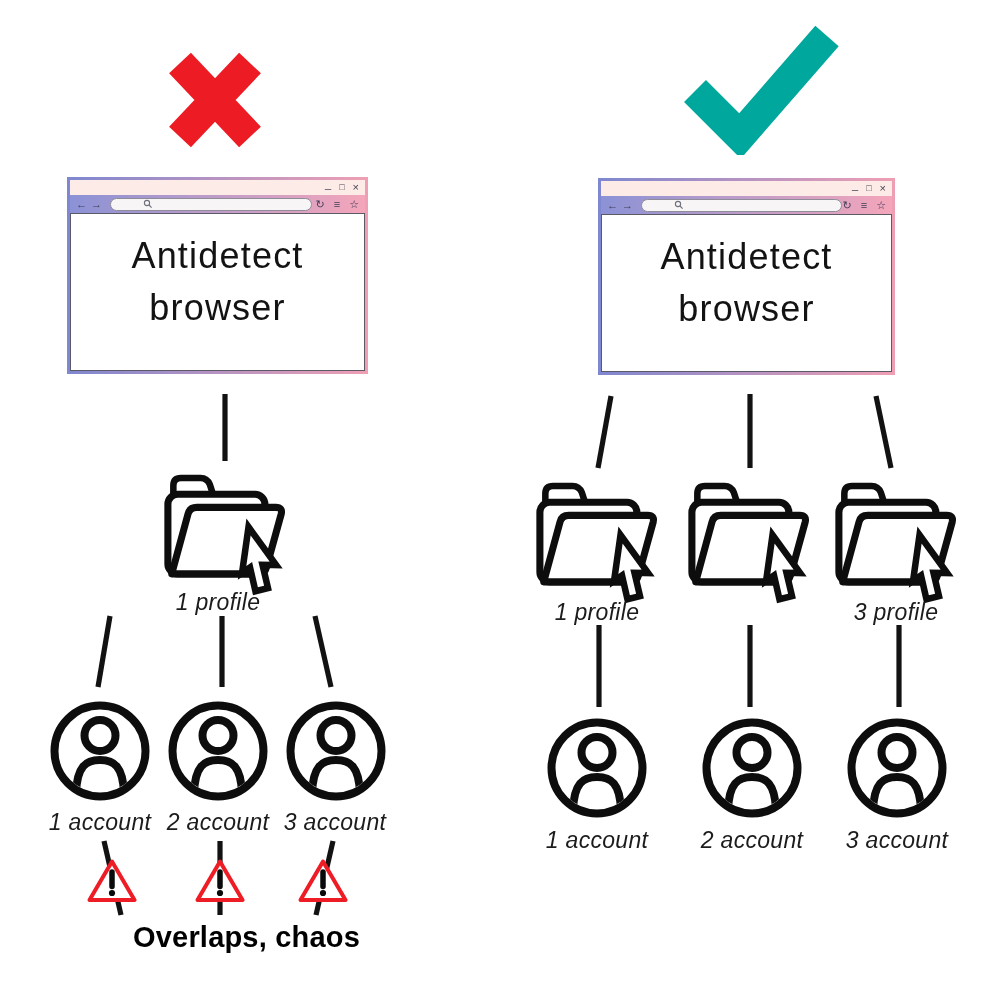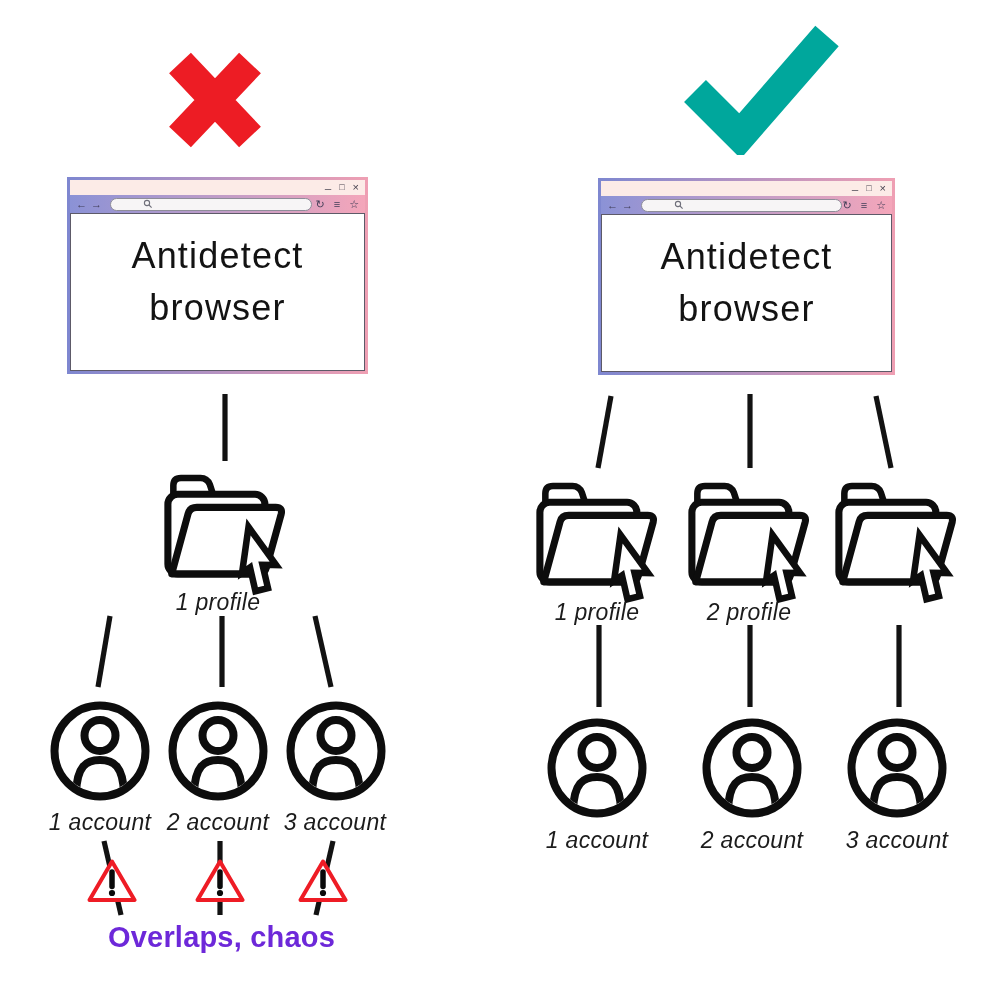--- a/index.html
+++ b/index.html
@@ -44,22 +44,22 @@
     padding-bottom:20px;
     font-size:36px;letter-spacing:1.2px;color:#131313;line-height:52px;
   }
 
   
   .label{
     position:absolute;width:150px;text-align:center;
     font-size:23px;letter-spacing:.3px;color:#1c1c1c;white-space:nowrap;font-style:italic;
   }
   .caption{
-    position:absolute;left:49px;top:921px;width:345px;text-align:center;
-    font-size:29px;font-weight:bold;letter-spacing:.2px;color:#6d28d9;white-space:nowrap;
+    position:absolute;left:74px;top:921px;width:345px;text-align:center;
+    font-size:29px;font-weight:bold;letter-spacing:.2px;color:#000000;white-space:nowrap;
   }
 </style>
 </head>
 <body>
 
 <div class="canvas">
 
   <svg width="0" height="0" style="position:absolute">
     <defs>
       <symbol id="sym-folder" viewBox="0 0 134 134" overflow="visible">
@@ -209,21 +209,21 @@
       <use href="#sym-folder"></use>
     </svg>
   <svg class="abs icon" style="left:681px;top:474px" width="146" height="146" viewBox="0 0 134 134" overflow="visible">
       <use href="#sym-folder"></use>
     </svg>
   <svg class="abs icon" style="left:828px;top:474px" width="146" height="146" viewBox="0 0 134 134" overflow="visible">
       <use href="#sym-folder"></use>
     </svg>
 
   <div class="label" style="left:522px;top:599px">1 profile</div>
-  <div class="label" style="left:674px;top:599px">2 profile</div>
+  <div class="label" style="left:821px;top:599px">3 profile</div>
 
   <svg class="abs icon" style="left:547px;top:718px" width="100" height="100" viewBox="0 0 100 100">
       <use href="#sym-account"></use>
     </svg>
   <svg class="abs icon" style="left:702px;top:718px" width="100" height="100" viewBox="0 0 100 100">
       <use href="#sym-account"></use>
     </svg>
   <svg class="abs icon" style="left:847px;top:718px" width="100" height="100" viewBox="0 0 100 100">
       <use href="#sym-account"></use>
     </svg>

